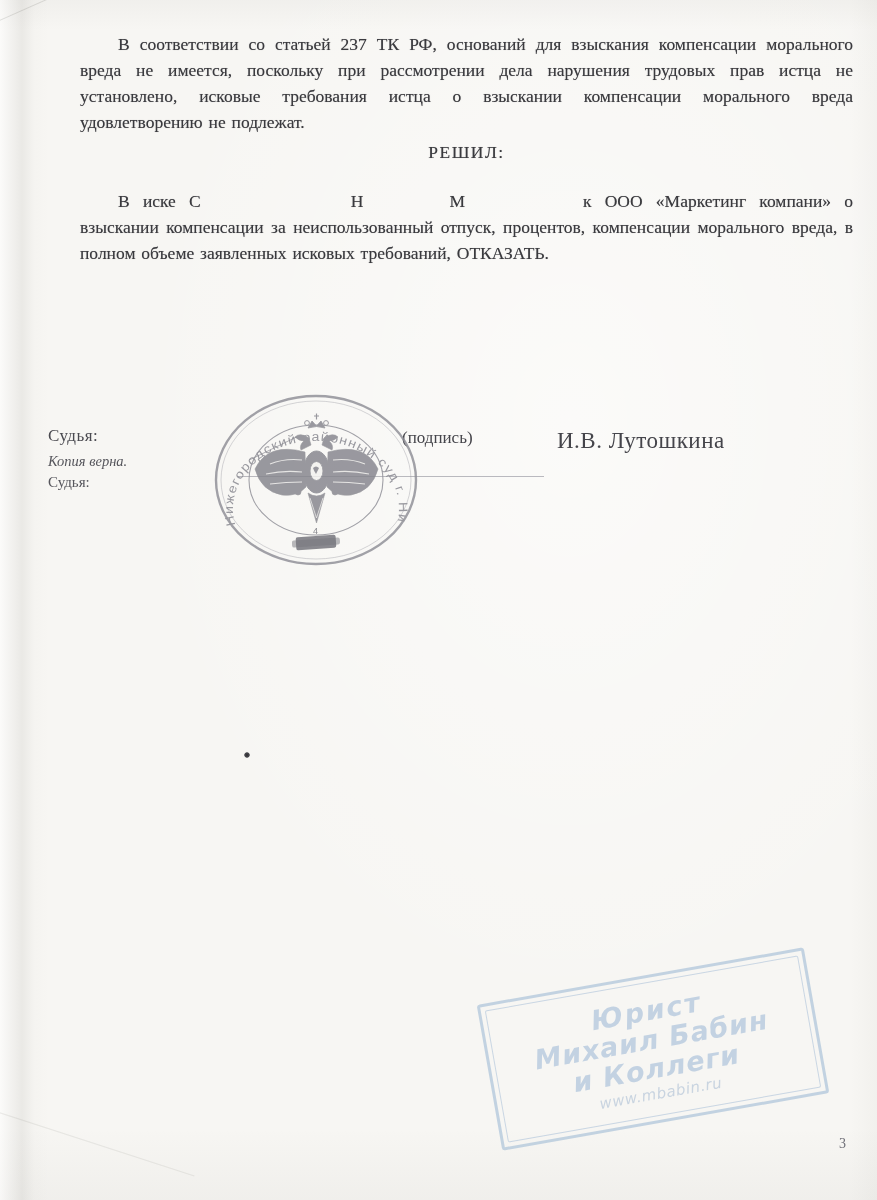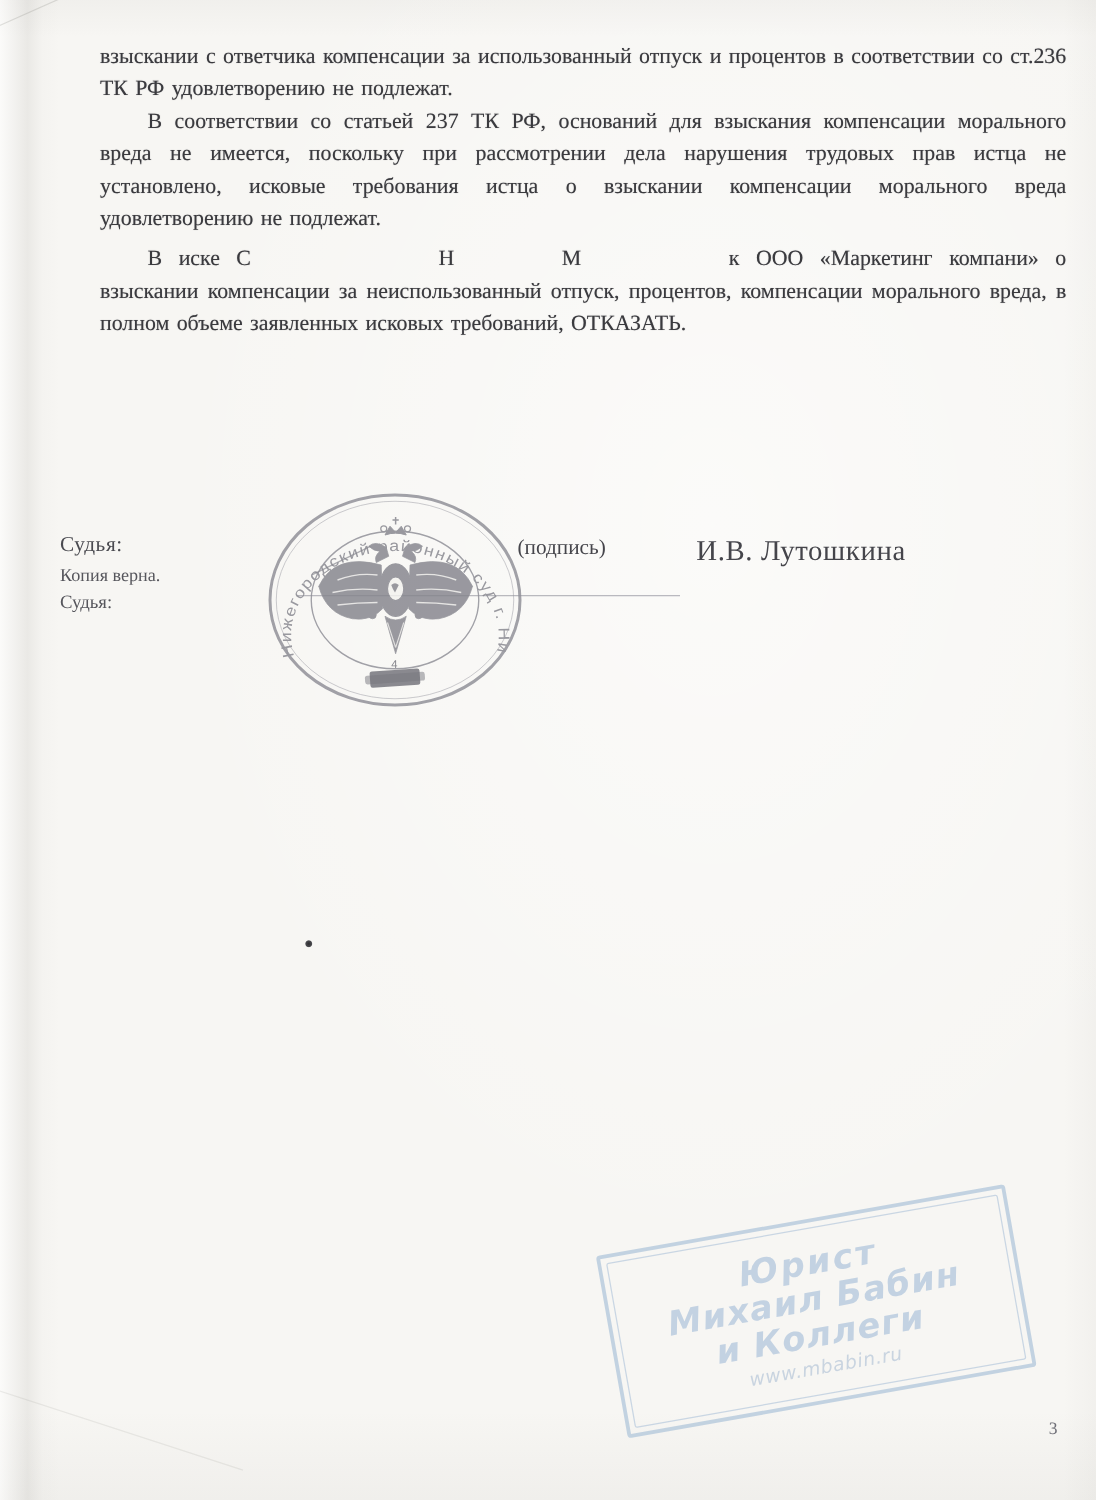--- a/index.html
+++ b/index.html
@@ -40,29 +40,29 @@
     word-spacing: 1.5px;
     text-shadow: 0 0 0.7px rgba(70,70,75,0.55);
   }
   .text-block p { text-align: justify; }
   .indent { text-indent: 38px; }
   .ruling-heading {
     margin-top: 4px;
     text-align: center !important;
     letter-spacing: 1.5px;
   }
-  .para-decision { margin-top: 6px; }
+  .para-decision { margin-top: 23px; }
   .gap-1 { margin-right: 150px; }
   .gap-2 { margin-right: 86px; }
   .gap-3 { margin-right: 118px; }
 
   .sig-judge-label    { position: absolute; left: 48px;  top: 426px; font-size: 17px;   color: #4a4a50; letter-spacing: .5px; }
-  .sig-copy-note      { position: absolute; left: 48px;  top: 453px; font-size: 14.5px; color: #56565c; }
+  .sig-copy-note      { position: absolute; left: 48px;  top: 453px; font-size: 14.5px; color: #56565c; font-style: italic; }
   .sig-judge-label2   { position: absolute; left: 48px;  top: 474px; font-size: 15px;   color: #56565c; }
-  .sig-placeholder    { position: absolute; left: 402px; top: 428px; font-size: 17px;   color: #45454b; margin-left: 12px; }
+  .sig-placeholder    { position: absolute; left: 402px; top: 428px; font-size: 17px;   color: #45454b; }
   .sig-judge-name     { position: absolute; left: 557px; top: 428px; font-size: 23px;   color: #45454b; letter-spacing: .5px; }
 
   .sig-line {
     position: absolute; left: 238px; top: 476px; width: 306px; height: 1.2px;
     background: #97979f; opacity: .65;
   }
   .sig-stroke {
     position: absolute; left: 247px; top: 448px; width: 52px; height: 1.4px;
     background: #8b8b93; opacity: .7; transform: rotate(-26deg);
   }
@@ -111,22 +111,22 @@
   }
 </style>
 </head>
 <body>
 
 <div class="page">
   <div class="crease-tl"></div>
   <div class="crease-bl"></div>
 
   <div class="text-block">
-    <p>взыскании с ответчика компенсации за использованный отпуск и процентов в соответствии со ст.236 ТК РФ удовлетворению не подлежат.</p>
     <p class="indent">В соответствии со статьей 237 ТК РФ, оснований для взыскания компенсации морального вреда не имеется, поскольку при рассмотрении дела нарушения трудовых прав истца не установлено, исковые требования истца о взыскании компенсации морального вреда удовлетворению не подлежат.</p>
+    <p class="ruling-heading">РЕШИЛ:</p>
     <p class="indent para-decision"><span class="gap-1">В иске С</span><span class="gap-2">Н</span><span class="gap-3">М</span><span>к ООО «Маркетинг компани» о взыскании компенсации за неиспользованный отпуск, процентов, компенсации морального вреда, в полном объеме заявленных исковых требований, ОТКАЗАТЬ.</span></p>
   </div>
 
   <div class="sig-judge-label">Судья:</div>
   <div class="sig-copy-note">Копия верна.</div>
   <div class="sig-judge-label2">Судья:</div>
   <div class="sig-line"></div>
   <div class="sig-stroke"></div>
   <div class="sig-placeholder">(подпись)</div>
   <div class="sig-judge-name">И.В. Лутошкина</div>

